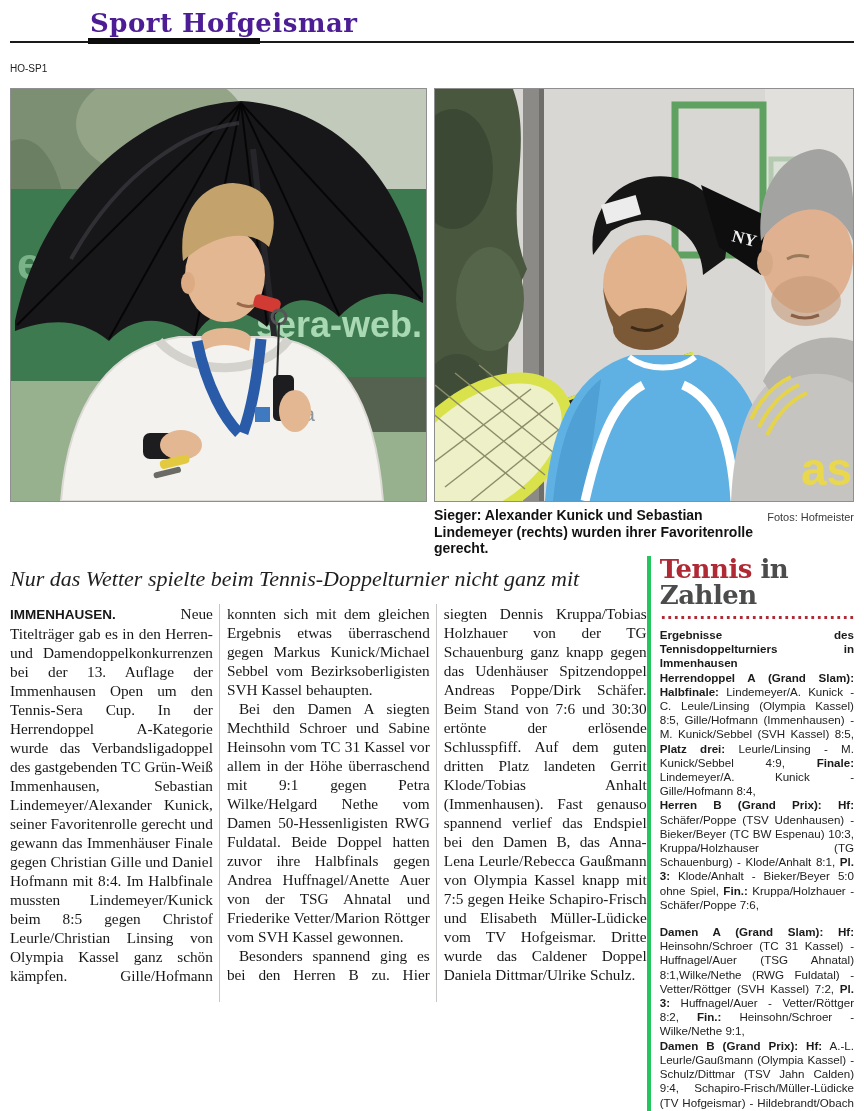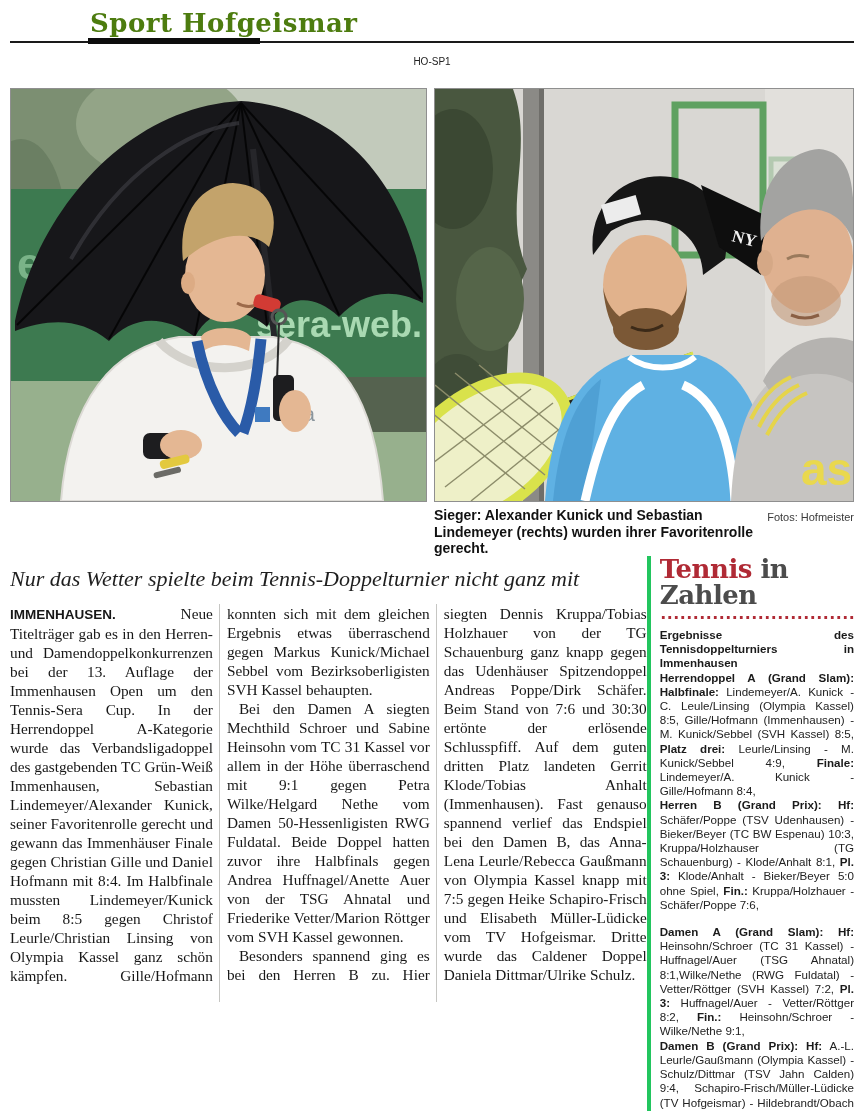--- a/index.html
+++ b/index.html
@@ -1,24 +1,24 @@
 <!DOCTYPE html>
 <html lang="de"><head>
 <meta charset="utf-8">
 <style>
   html,body{margin:0;padding:0;background:#ffffff;}
   .page{position:relative;width:864px;height:1111px;background:#fff;overflow:hidden;
         font-family:"Liberation Sans",sans-serif;color:#1c1c1c;}
   
   .masthead{position:absolute;top:8px;left:10px;right:10px;}
   .masthead h1{margin:0 0 3px 80px;font-family:"DejaVu Serif",serif;font-weight:700;
-               font-size:26px;letter-spacing:.5px;color:#4d7c0f;}
+               font-size:26px;letter-spacing:.5px;color:#4c1d95;}
   .masthead-rule{position:relative;height:2px;background:#1a1a1a;}
   .masthead-rule-thick{position:absolute;left:78px;top:-3px;width:172px;height:6px;background:#0d0d0d;}
-  .page-code{text-align:center;font-size:10px;color:#222;margin-top:13px;}
+  .page-code{text-align:left;font-size:10px;color:#222;margin-top:20px;}
   
   .photos-row{position:absolute;top:88px;left:10px;width:844px;display:flex;gap:7px;}
   figure{margin:0;}
   .photo-frame{border:1px solid #8f8f8f;line-height:0;background:#cfcfcb;}
   .photo-frame svg{display:block;}
   figcaption{margin-top:5px;font-size:14px;line-height:16.5px;font-weight:700;color:#111;}
   .credit{float:right;font-weight:400;font-size:11px;color:#3a3a3a;margin-top:2px;}
   
   .main-row{position:absolute;top:556px;left:10px;width:844px;height:555px;display:flex;}
   .article-col{width:639px;overflow:hidden;}

